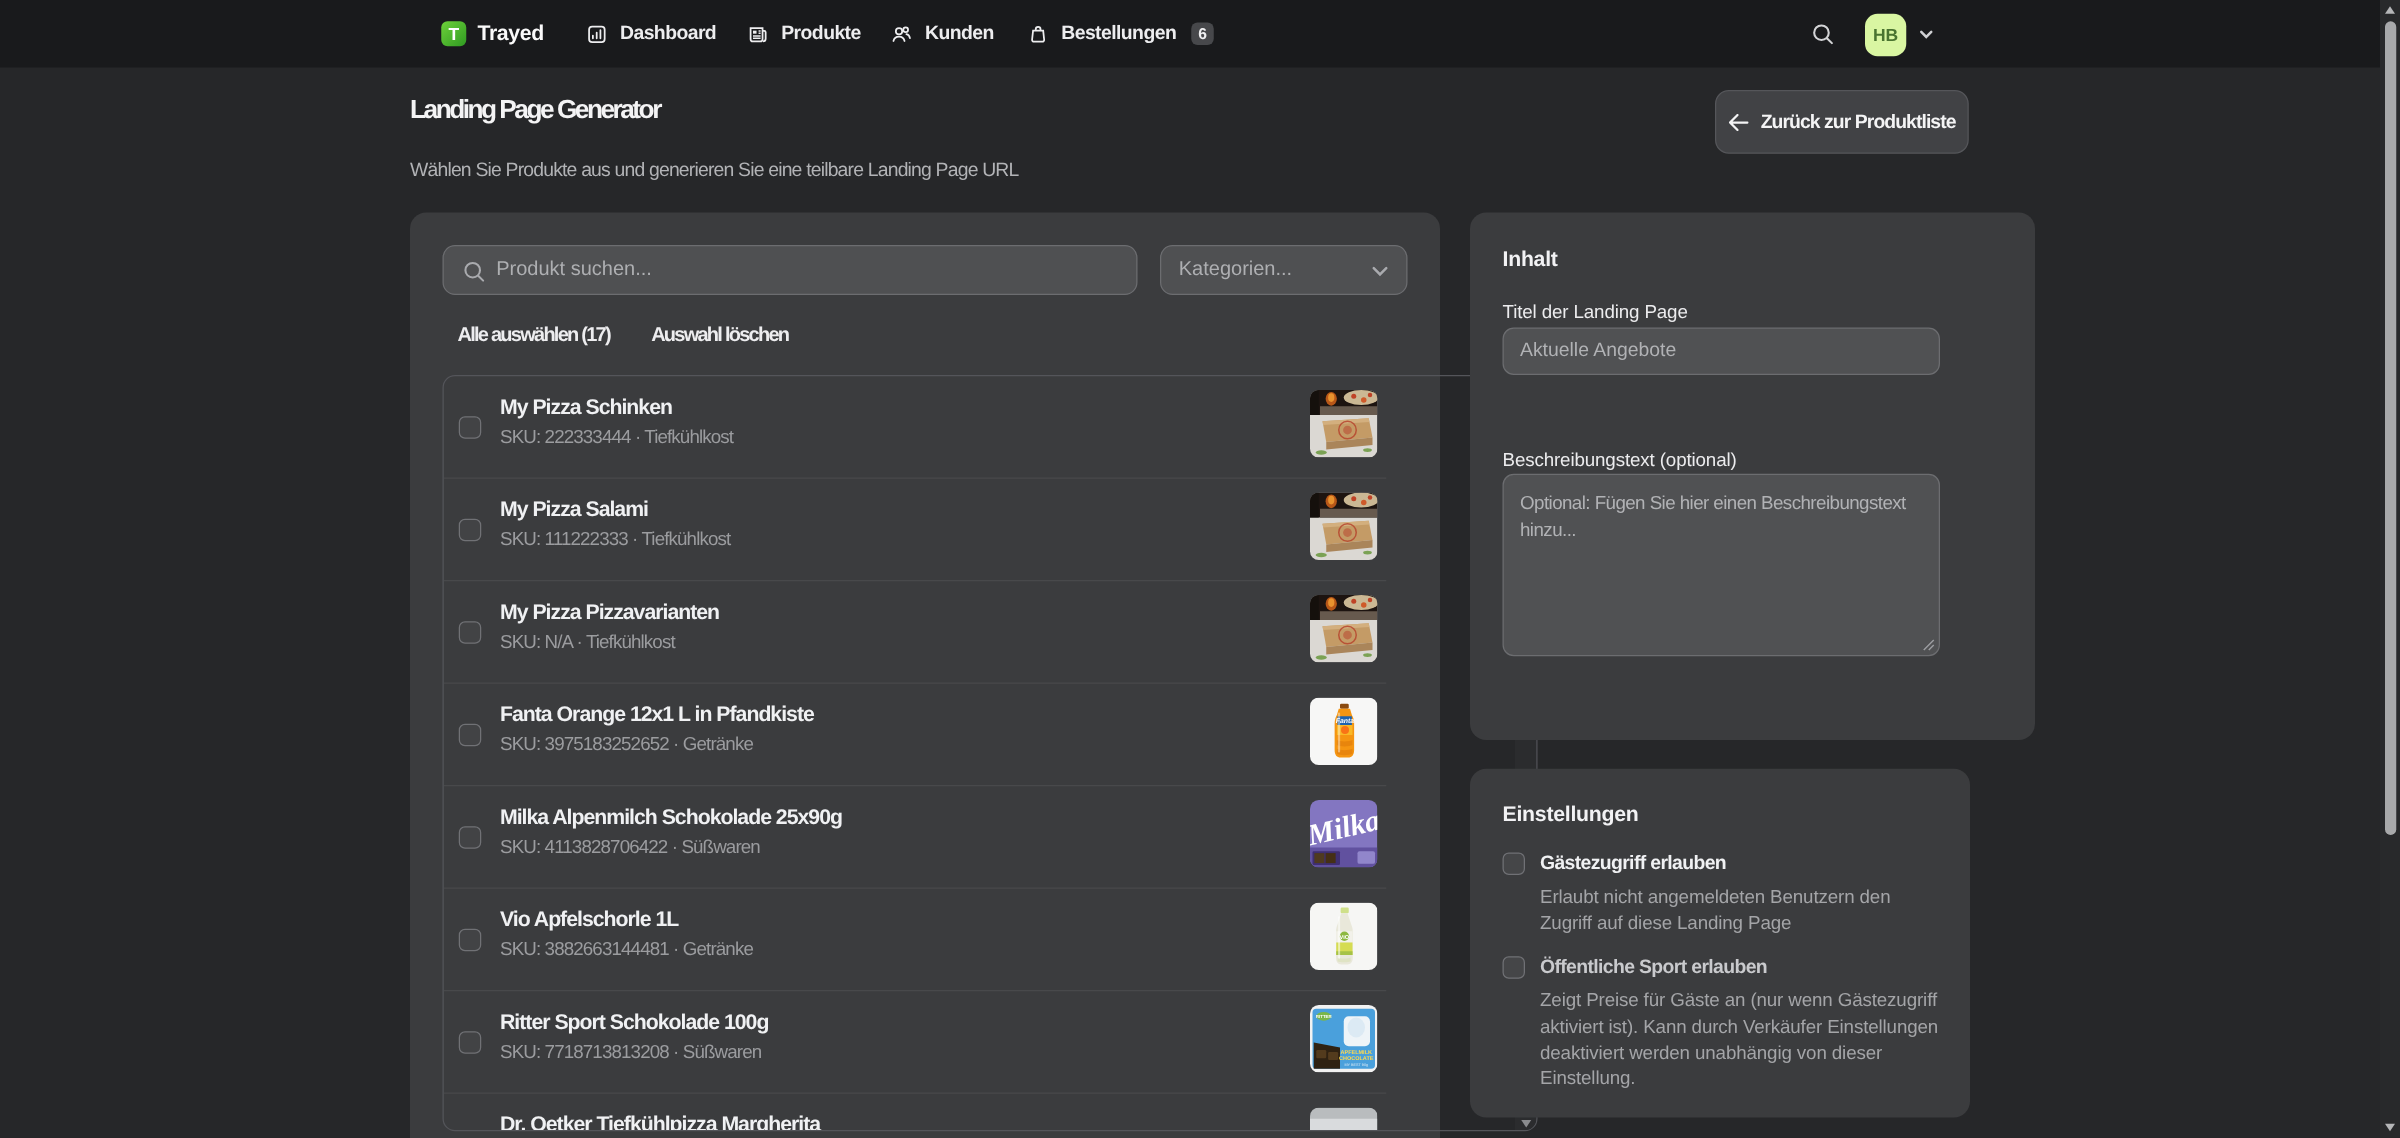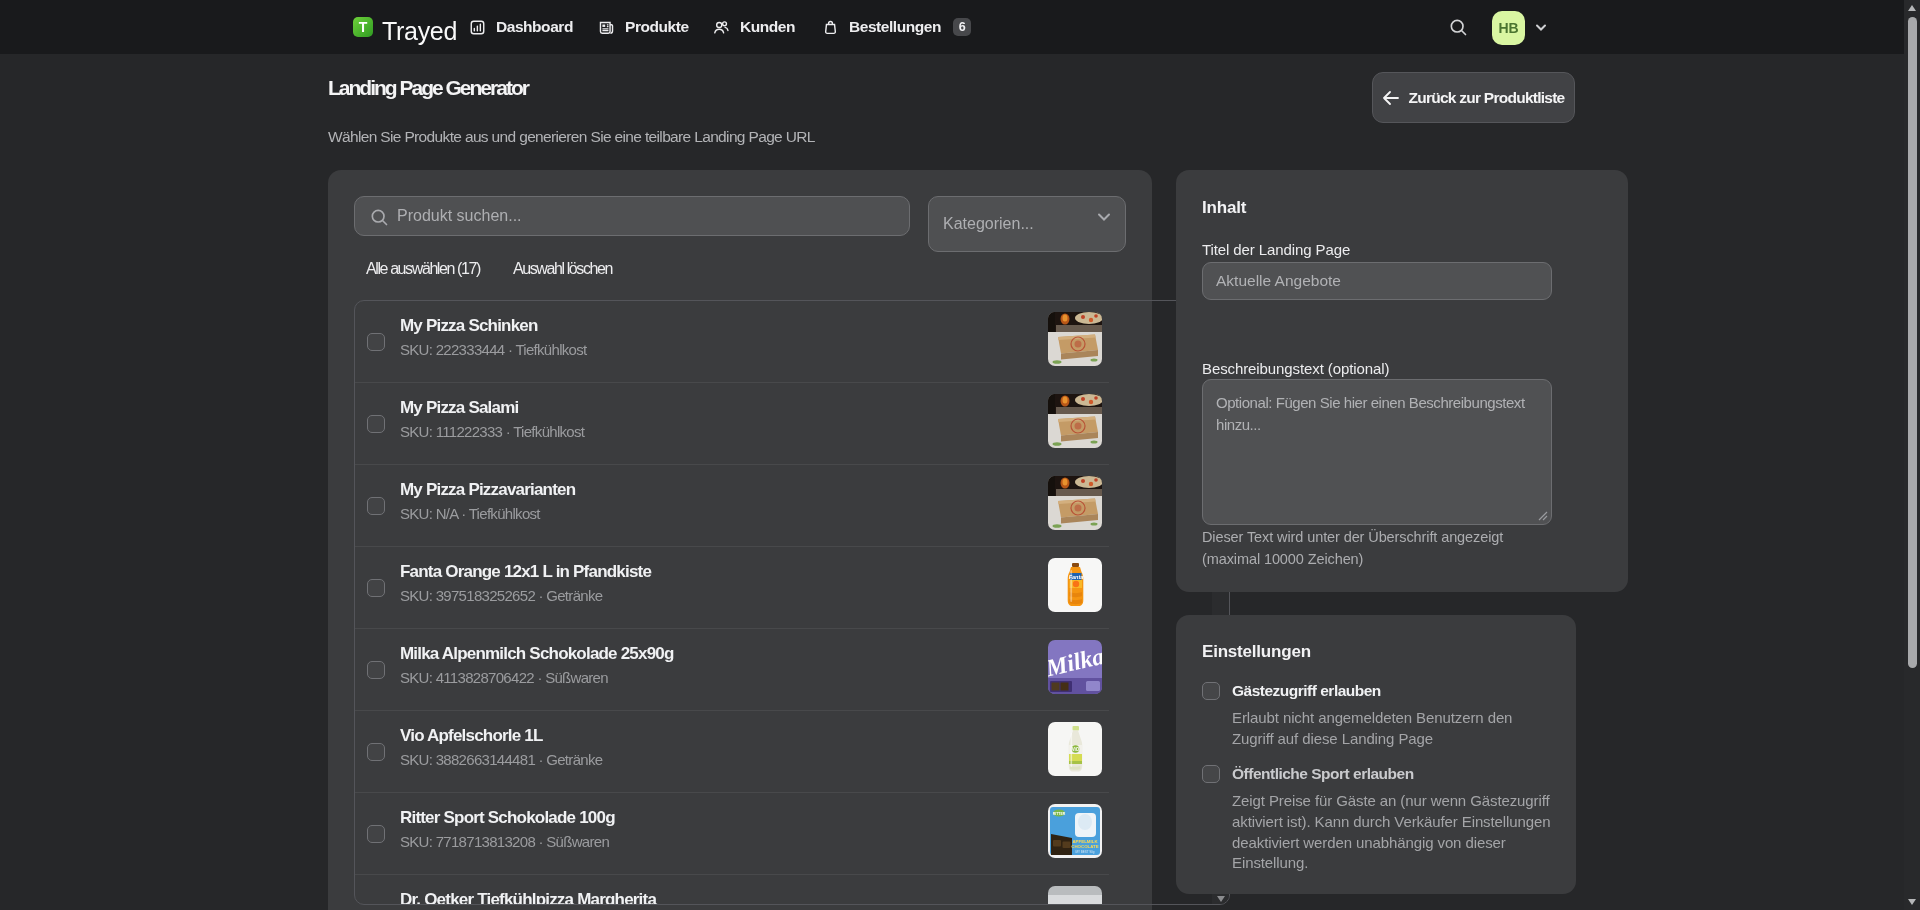--- a/index.html
+++ b/index.html
@@ -3,43 +3,43 @@
 <meta charset="utf-8">
 <style>
   * { margin:0; padding:0; box-sizing:border-box; }
   html,body { width:1920px; height:910px; overflow:hidden; background:#262729;
     font-family:"Liberation Sans", sans-serif; }
   .nav { position:absolute; left:0; top:0; width:1904px; height:54px; background:#191a1c; }
   .navin { position:relative; width:1200px; margin:0 auto; height:54px; }
   .logo { position:absolute; left:1px; top:17px; width:20px; height:20px; border-radius:5px;
     background:linear-gradient(135deg,#6ed13a,#2f9b22); color:#fff; font-weight:bold;
     font-size:14px; text-align:center; line-height:20px; }
-  .brand { position:absolute; left:30px; top:17px; font-size:25px; font-weight:normal; color:#fafafa; letter-spacing:-0.3px;}
+  .brand { position:absolute; left:30px; top:17px; font-size:17px; font-weight:bold; color:#fafafa; letter-spacing:-0.3px;}
   .nitem { position:absolute; top:0; height:54px; display:flex; align-items:center; gap:10px;
     color:#ededef; font-size:15.5px; font-weight:600; letter-spacing:-0.45px;}
   .nitem svg { display:block; }
   .badge6 { display:inline-block; margin-left:2px; background:#47484b; color:#f0f0f2; width:18px; height:18px;
     border-radius:5px; font-size:12.5px; font-weight:600; text-align:center; line-height:18px; }
   .avatar { position:absolute; left:1140px; top:11px; width:33px; height:34px; border-radius:10px;
     background:#d9f6a2; color:#4a7430; font-size:14px; font-weight:bold; text-align:center; line-height:34px; letter-spacing:0;}
   .main { position:absolute; left:328px; top:0; width:1248px; }
   h1 { position:absolute; left:0; top:76px; font-size:21px; font-weight:bold; color:#f4f4f5; letter-spacing:-2px; }
   .sub { position:absolute; left:0; top:128px; font-size:15.5px; color:#b2b3b6; letter-spacing:-0.65px; }
   .backbtn { position:absolute; left:1044px; top:72px; width:203px; height:51px; background:#414245;
     border:1px solid #55565a; border-radius:11px; color:#f4f4f5; font-size:15.5px; font-weight:bold;
     display:flex; align-items:center; justify-content:center; gap:10px; letter-spacing:-0.75px;}
   .card { position:absolute; background:#3b3c3e; border-radius:13px; }
   .lcard { left:0; top:170px; width:824px; height:780px; }
   .searchbox { position:absolute; left:26px; top:26px; width:556px; height:40px; background:#4f5052;
     border:1px solid #6c6d70; border-radius:10px; color:#aeafb2; font-size:16px; display:flex; align-items:center; }
   .searchbox span { margin-left:42px; }
-  .selbox { position:absolute; left:600px; top:26px; width:198px; height:56px; background:#4f5052;
+  .selbox { position:absolute; left:600px; top:26px; width:198px; height:40px; background:#4f5052;
     border:1px solid #6c6d70; border-radius:10px; color:#aeafb2; font-size:16px; display:flex; align-items:center; }
   .selbox span { margin-left:14px; }
-  .linkrow { position:absolute; left:38px; top:90px; font-size:16px; font-weight:normal; color:#ededef; letter-spacing:-1.4px;}
+  .linkrow { position:absolute; left:38px; top:90px; font-size:16px; font-weight:bold; color:#ededef; letter-spacing:-1.4px;}
   .linkrow .l2 { margin-left:33px; }
   .list { position:absolute; left:26px; top:130px; width:876px; height:605px;
     border:1px solid #54555a; border-radius:10px; overflow:hidden; }
   .row { position:absolute; left:0; width:754px; height:82px; border-bottom:1px solid rgba(255,255,255,0.07); }
   .cb { position:absolute; width:18px; height:18px; border:1.5px solid #707175; border-radius:5px; background:rgba(255,255,255,0.04);}
   .row .cb { left:12px; top:32px; }
   .rtitle { position:absolute; left:45px; top:15px; font-size:17px; font-weight:bold; color:#f0f1f3; letter-spacing:-0.8px;}
   .rsku { position:absolute; left:45px; top:40px; font-size:15px; color:#9b9c9f; letter-spacing:-0.7px;}
   .thumb { position:absolute; left:693px; top:11px; width:54px; height:54px; border-radius:7px; overflow:hidden; }
   .thumb svg { display:block; }
@@ -304,21 +304,20 @@
   <div class="card rcard1">
     <div class="ctitle" style="top:28px">Inhalt</div>
     <div class="lbl" style="top:71px">Titel der Landing Page</div>
     <div class="inp" style="top:92px; height:38px; line-height:36px;"><span style="margin-left:13px;">Aktuelle Angebote</span></div>
     <div class="lbl" style="top:190px">Beschreibungstext (optional)</div>
     <div class="inp" style="top:209px; height:146px; padding:12px 13px; line-height:22px; font-size:15px; letter-spacing:-0.45px;">Optional: Fügen Sie hier einen Beschreibungstext<br>hinzu...
       <svg style="position:absolute;right:3px;bottom:3px" width="10" height="10" viewBox="0 0 10 10" stroke="#9a9b9f" stroke-width="1.2">
           <path d="M9 1L1 9M9 5L5 9"></path>
         </svg>
     </div>
-    <div class="help" style="top:357px">Dieser Text wird unter der Überschrift angezeigt<br>(maximal 10000 Zeichen)</div>
   </div>
 
   <div class="card rcard2">
     <div class="ctitle" style="top:27px">Einstellungen</div>
     <div class="setrow">
       <div class="cb" style="top:67px; background:#454648;"></div>
       <div class="setlbl" style="top:67px">Gästezugriff erlauben</div>
       <div class="setdesc" style="top:93px">Erlaubt nicht angemeldeten Benutzern den<br>Zugriff auf diese Landing Page</div>
     </div>
     <div class="setrow">

